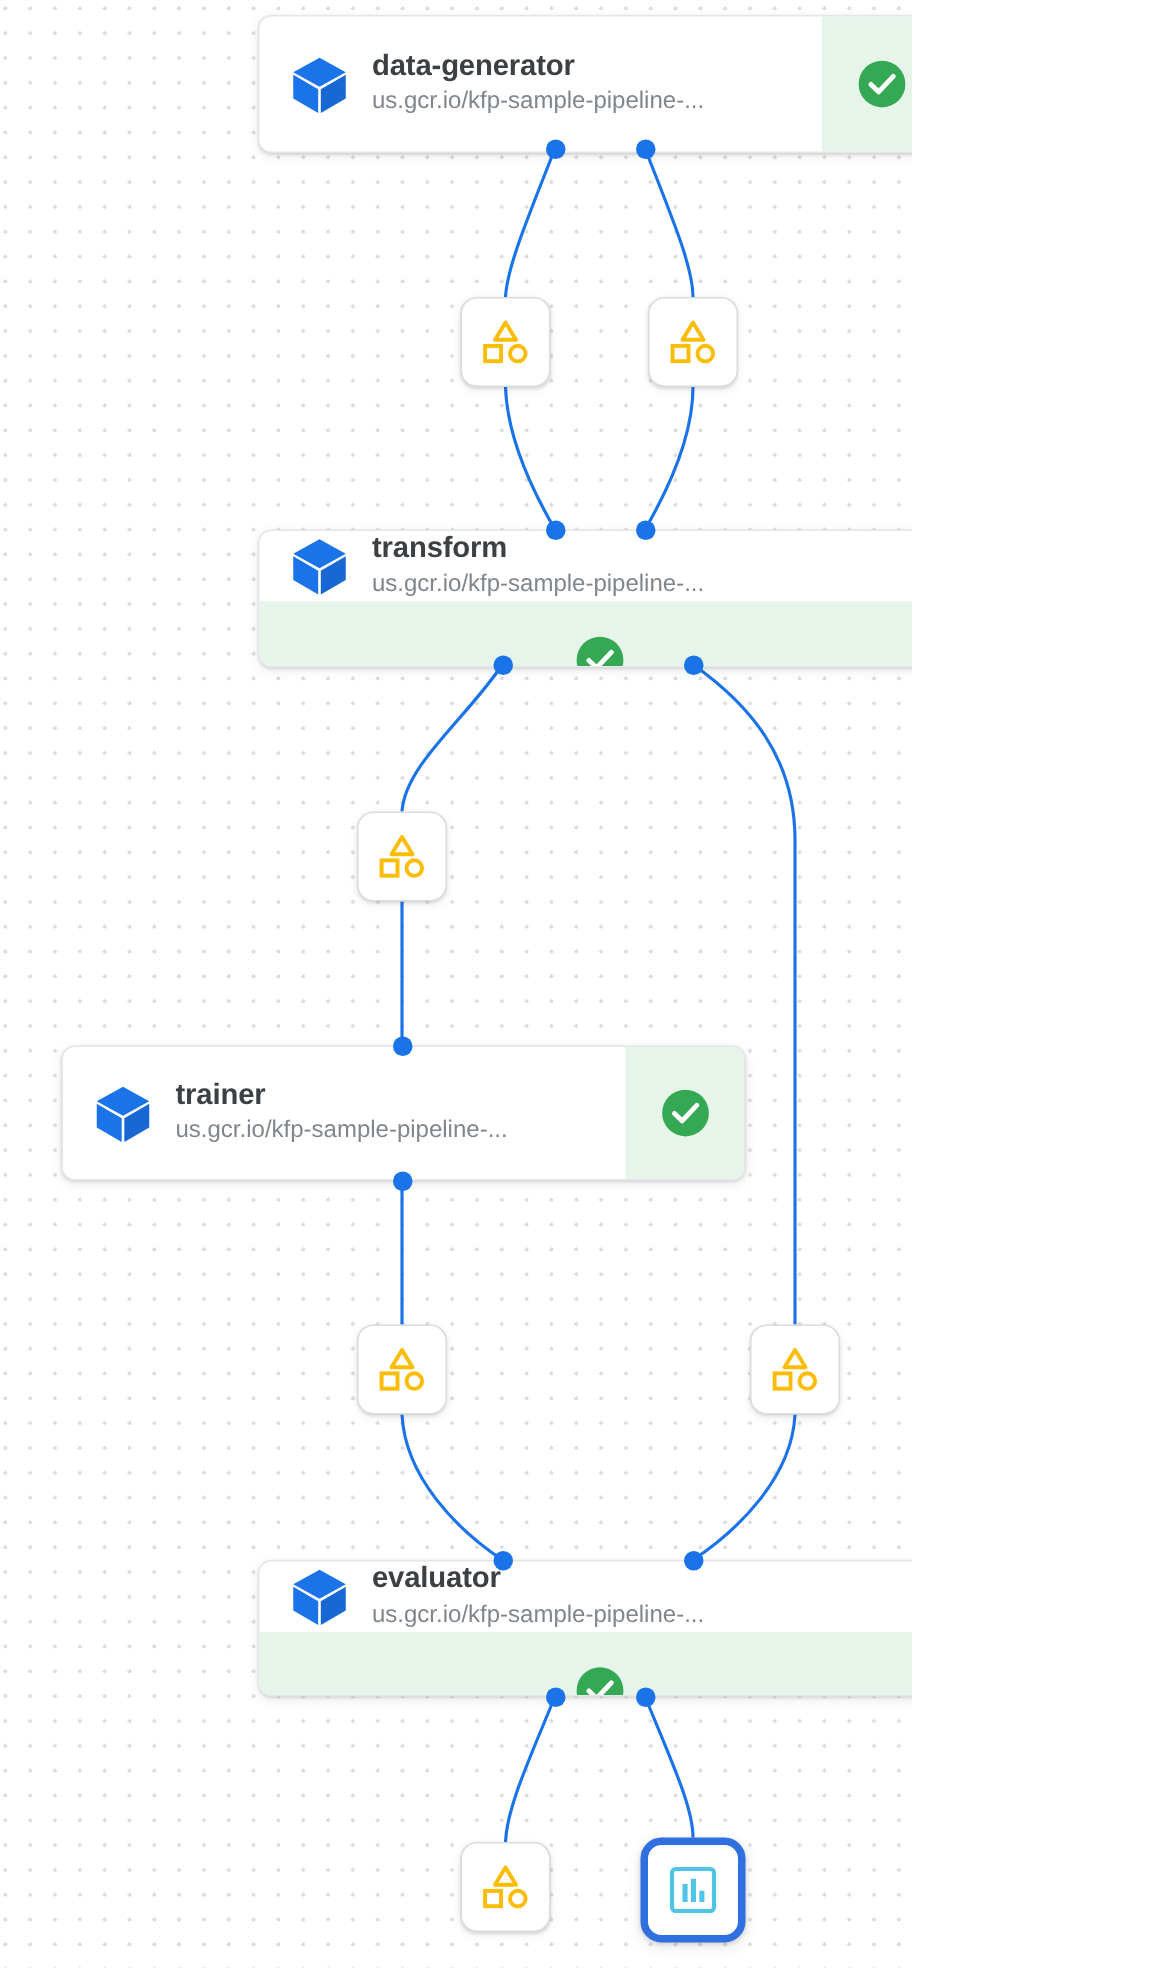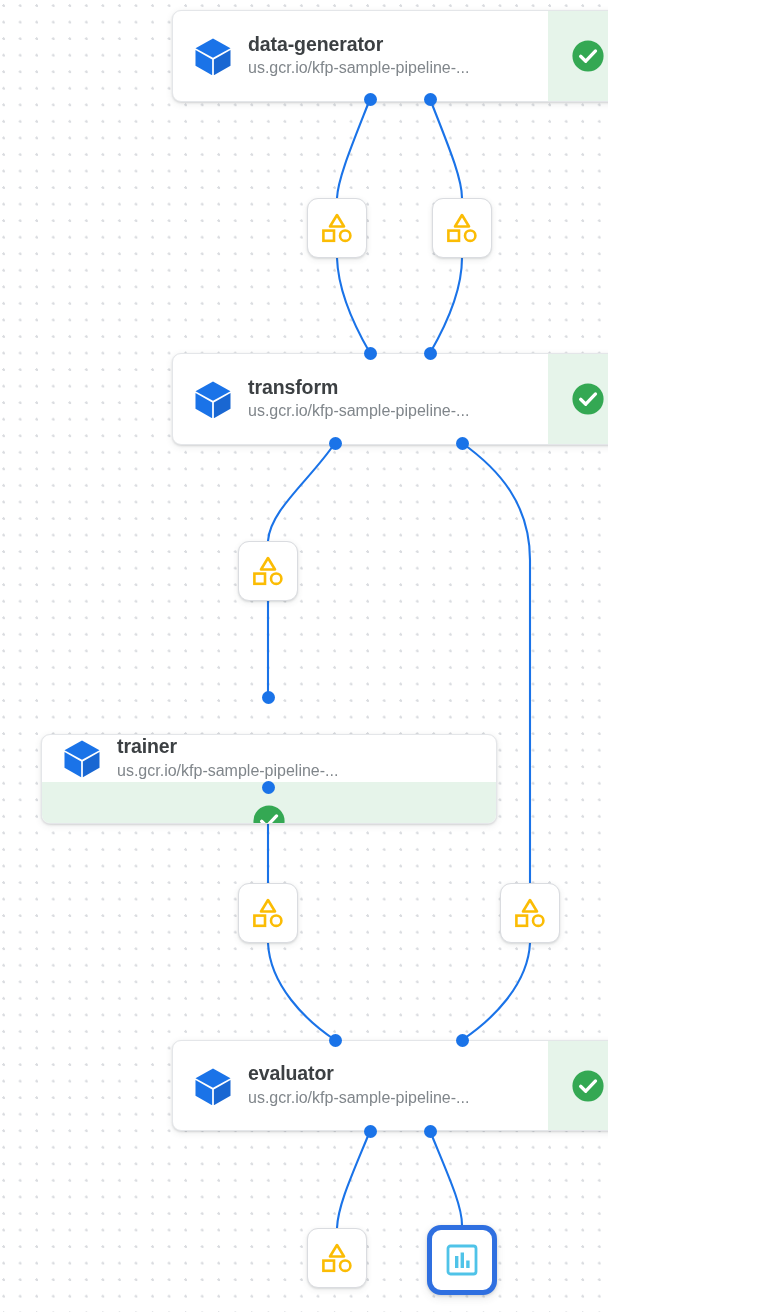--- a/index.html
+++ b/index.html
@@ -175,61 +175,61 @@
       </div>
     </div>
     <div class="status-panel">
       <svg class="status-check" viewBox="0 0 24 24">
         <circle cx="12" cy="12" r="11" fill="#34a853"></circle>
         <path d="M6.8 12.2 L10.4 15.7 L17.3 8.4" fill="none" stroke="#ffffff" stroke-width="2.3" stroke-linecap="round" stroke-linejoin="round"></path>
       </svg>
     </div>
   </div>
 
-  <div class="node-card" style="left:172px; top:353px; width:456px; height:92px;">
+  <div class="node-card" style="left:172px; top:353px; width:456px; height:92px;flex-direction:column;">
     <div class="node-main">
       <svg class="cube-icon" viewBox="0 0 48 48">
         <polygon points="24,4 44,15 24,26 4,15" fill="#1a73e8"></polygon>
         <polygon points="4,17 23,28 23,46 4,35" fill="#1a73e8"></polygon>
         <polygon points="25,28 44,17 44,35 25,46" fill="#1967d2"></polygon>
       </svg>
       <div class="node-text">
         <div class="node-title">transform</div>
         <div class="node-sub">us.gcr.io/kfp-sample-pipeline-...</div>
       </div>
     </div>
     <div class="status-panel">
       <svg class="status-check" viewBox="0 0 24 24">
         <circle cx="12" cy="12" r="11" fill="#34a853"></circle>
         <path d="M6.8 12.2 L10.4 15.7 L17.3 8.4" fill="none" stroke="#ffffff" stroke-width="2.3" stroke-linecap="round" stroke-linejoin="round"></path>
       </svg>
     </div>
   </div>
 
-  <div class="node-card" style="left:41px; top:734px; width:456px; height:90px;flex-direction:column;">
+  <div class="node-card" style="left:41px; top:697px; width:456px; height:90px;">
     <div class="node-main">
       <svg class="cube-icon" viewBox="0 0 48 48">
         <polygon points="24,4 44,15 24,26 4,15" fill="#1a73e8"></polygon>
         <polygon points="4,17 23,28 23,46 4,35" fill="#1a73e8"></polygon>
         <polygon points="25,28 44,17 44,35 25,46" fill="#1967d2"></polygon>
       </svg>
       <div class="node-text">
         <div class="node-title">trainer</div>
         <div class="node-sub">us.gcr.io/kfp-sample-pipeline-...</div>
       </div>
     </div>
     <div class="status-panel">
       <svg class="status-check" viewBox="0 0 24 24">
         <circle cx="12" cy="12" r="11" fill="#34a853"></circle>
         <path d="M6.8 12.2 L10.4 15.7 L17.3 8.4" fill="none" stroke="#ffffff" stroke-width="2.3" stroke-linecap="round" stroke-linejoin="round"></path>
       </svg>
     </div>
   </div>
 
-  <div class="node-card" style="left:172px; top:1040px; width:456px; height:91px;">
+  <div class="node-card" style="left:172px; top:1040px; width:456px; height:91px;flex-direction:column;">
     <div class="node-main">
       <svg class="cube-icon" viewBox="0 0 48 48">
         <polygon points="24,4 44,15 24,26 4,15" fill="#1a73e8"></polygon>
         <polygon points="4,17 23,28 23,46 4,35" fill="#1a73e8"></polygon>
         <polygon points="25,28 44,17 44,35 25,46" fill="#1967d2"></polygon>
       </svg>
       <div class="node-text">
         <div class="node-title">evaluator</div>
         <div class="node-sub">us.gcr.io/kfp-sample-pipeline-...</div>
       </div>

